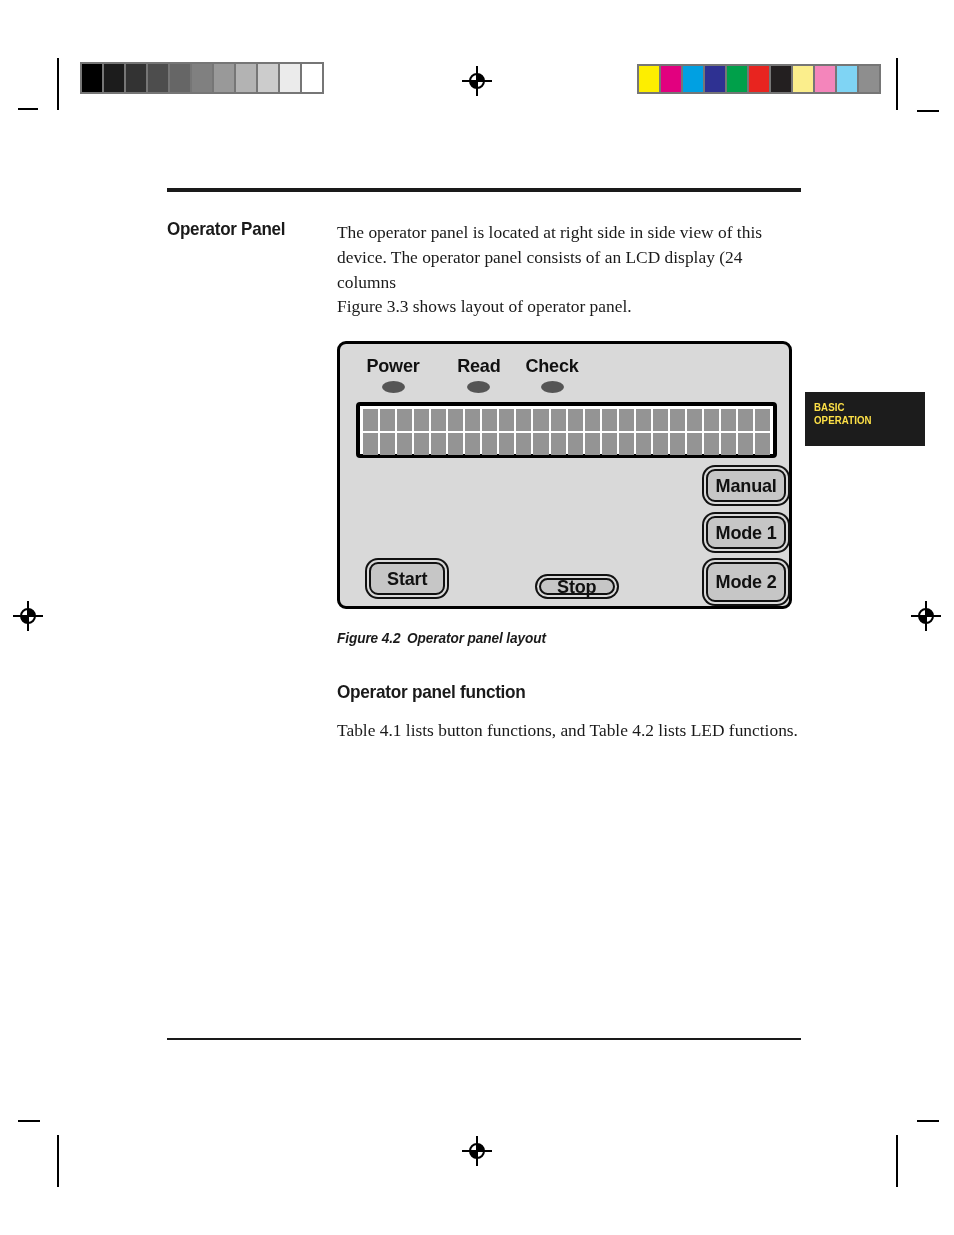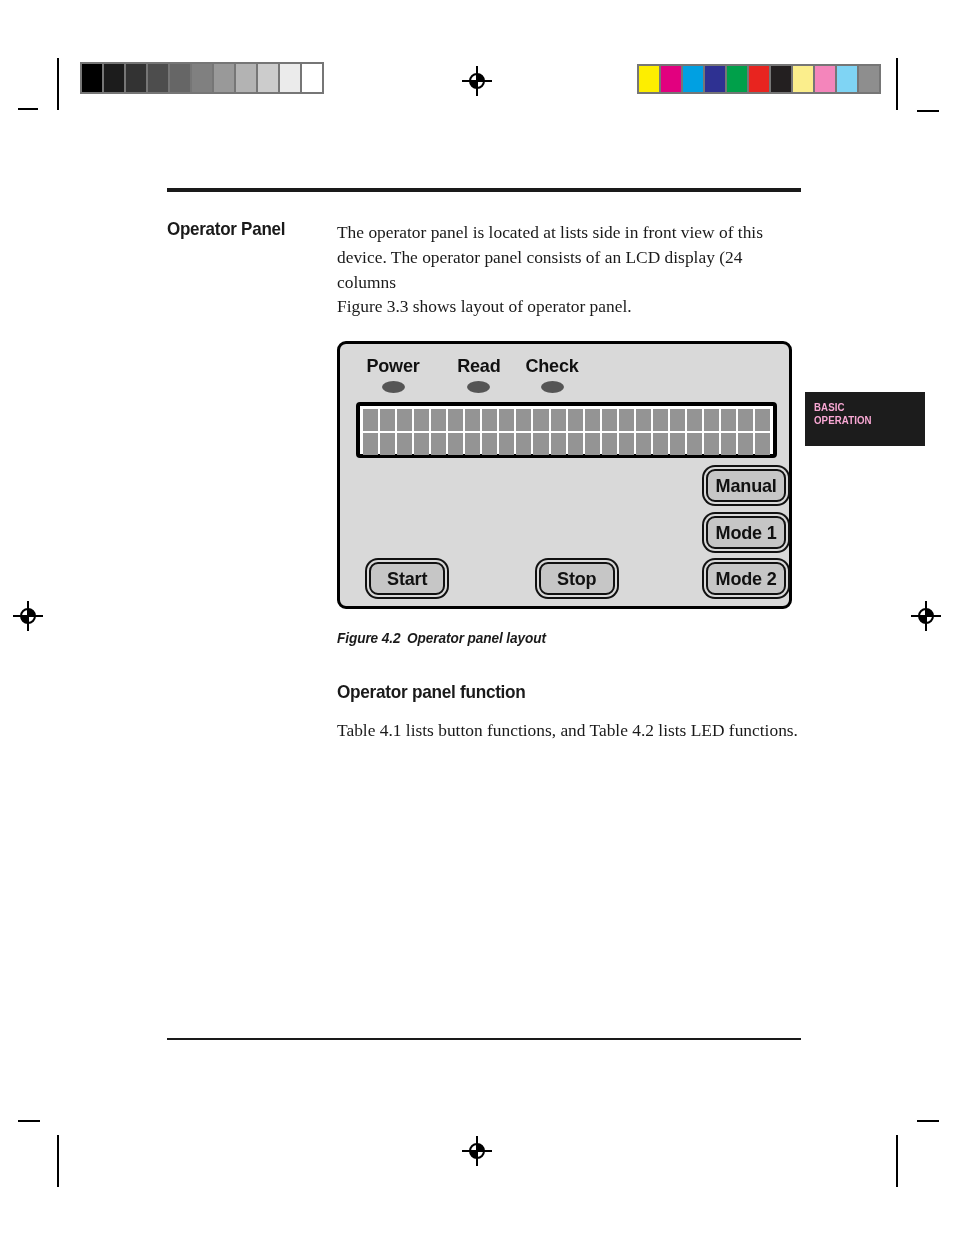--- a/index.html
+++ b/index.html
@@ -160,24 +160,24 @@
   .btn span {
     font-family: "Liberation Sans", sans-serif;
     font-weight: bold;
     font-size: 19px;
     letter-spacing: -0.2px;
     transform: scaleX(0.95);
     color: #111;
   }
 
   .btn-start  { left: 29px;  top: 218px; width: 76px; height: 33px; }
-  .btn-stop   { left: 199px; top: 218px; width: 76px; height: 33px; }
+  .btn-stop   { left: 199px; top: 234px; width: 76px; height: 17px; }
   .btn-manual { left: 366px; top: 125px; width: 80px; height: 33px; }
   .btn-mode1  { left: 366px; top: 172px; width: 80px; height: 33px; }
-  .btn-mode2  { left: 366px; top: 218px; width: 80px; height: 33px; }
+  .btn-mode2  { left: 366px; top: 218px; width: 80px; height: 40px; }
 
   .fig-caption {
     position: absolute;
     left: 337px; top: 630px;
     font-family: "Liberation Sans", sans-serif;
     font-weight: bold;
     font-style: italic;
     font-size: 14.5px;
     letter-spacing: -0.1px;
     transform: scaleX(0.94);
@@ -199,21 +199,21 @@
   }
 
   .p3 { position: absolute; left: 337px; top: 718px; width: 470px; }
 
   
   .side-tab {
     position: absolute;
     left: 805px; top: 392px;
     width: 120px; height: 54px;
     background: #1c1c1c;
-    color: #f9a8d4;
+    color: #fde047;
     box-sizing: border-box;
     padding: 9px 0 0 9px;
   }
   .side-tab div {
     font-family: "Liberation Sans", sans-serif;
     font-weight: bold;
     font-size: 11px;
     line-height: 13px;
     letter-spacing: 0.1px;
     transform: scaleX(0.88);
@@ -297,21 +297,21 @@
     <path d="M15 22 A7 7 0 0 1 8 15 L15 15 Z" fill="#000"></path>
   </svg>
 </div>
 
 <div class="rule-top"></div>
 <div class="rule-bottom"></div>
 
 <div class="section-title">Operator Panel</div>
 
 <div class="para p1">
-  <span>The operator panel is located at lists side in front view of this</span><br>
+  <span>The operator panel is located at right side in side view of this</span><br>
   <span>device. The operator panel consists of an LCD display (24 columns</span><br>
 </div>
 
 <div class="para p2">Figure 3.3 shows layout of operator panel.</div>
 
 <div class="panel">
 
   <div class="led-group" style="left:25px;">
     <div class="led-label">Power</div>
     <div class="led-dot"></div>

